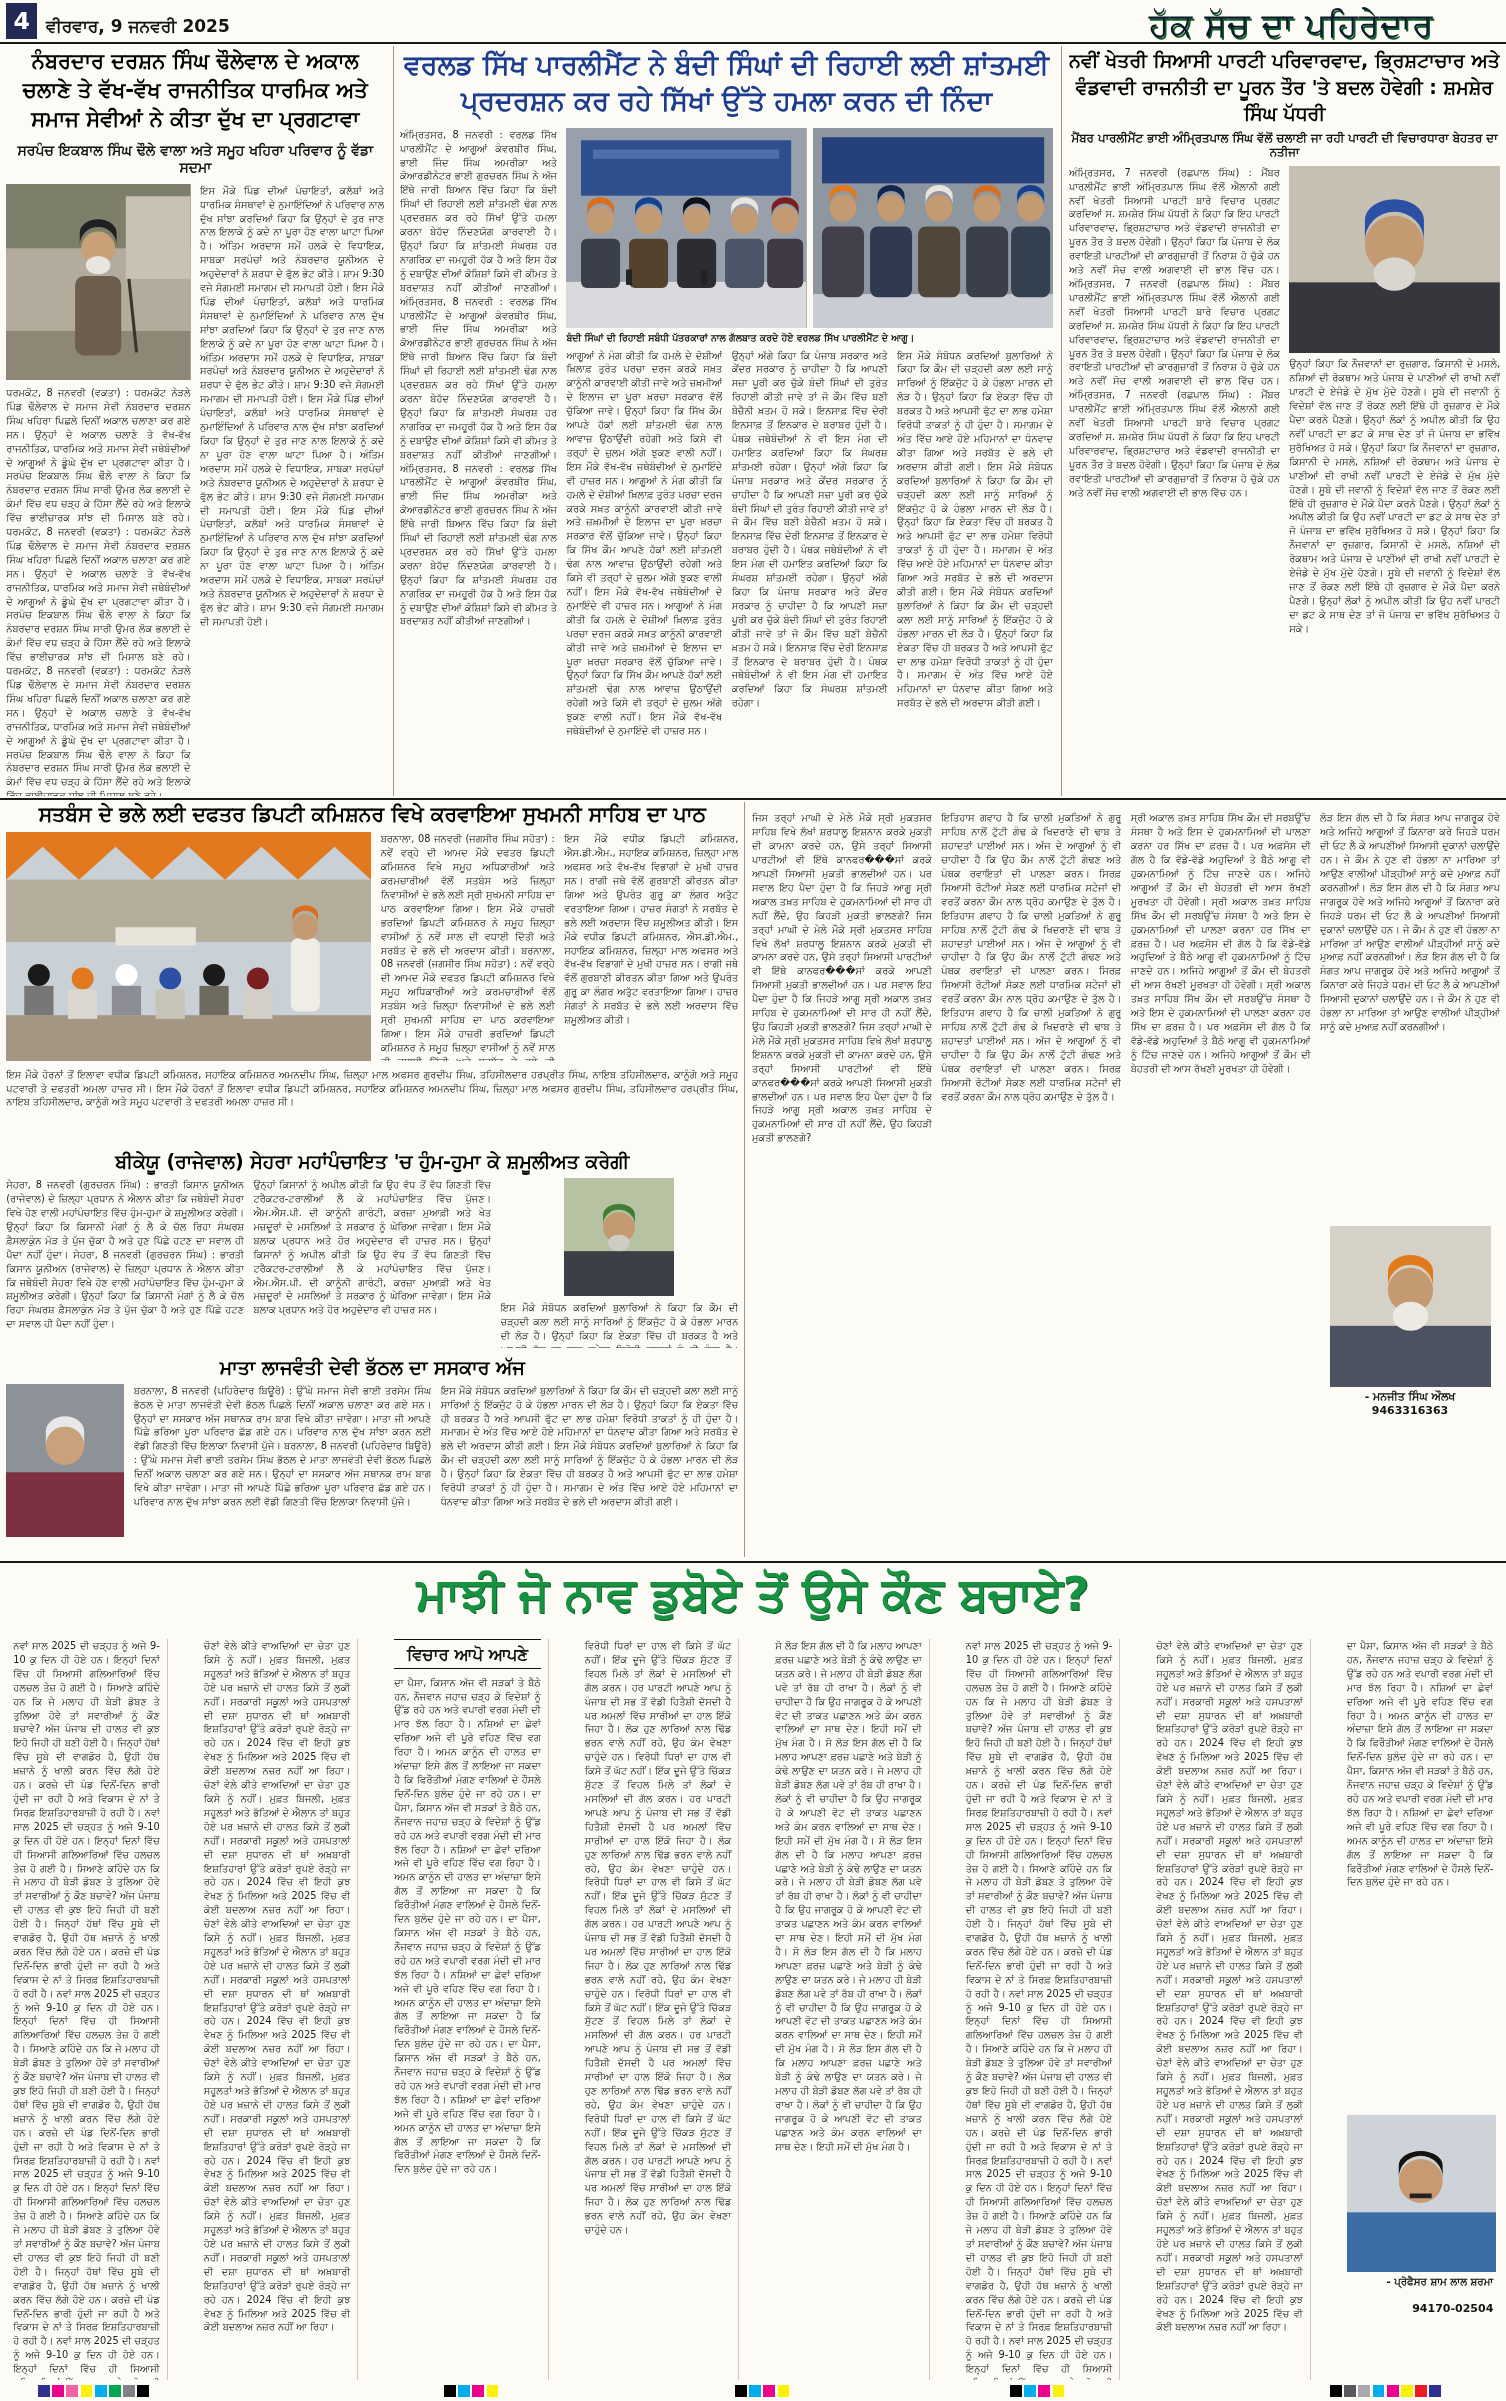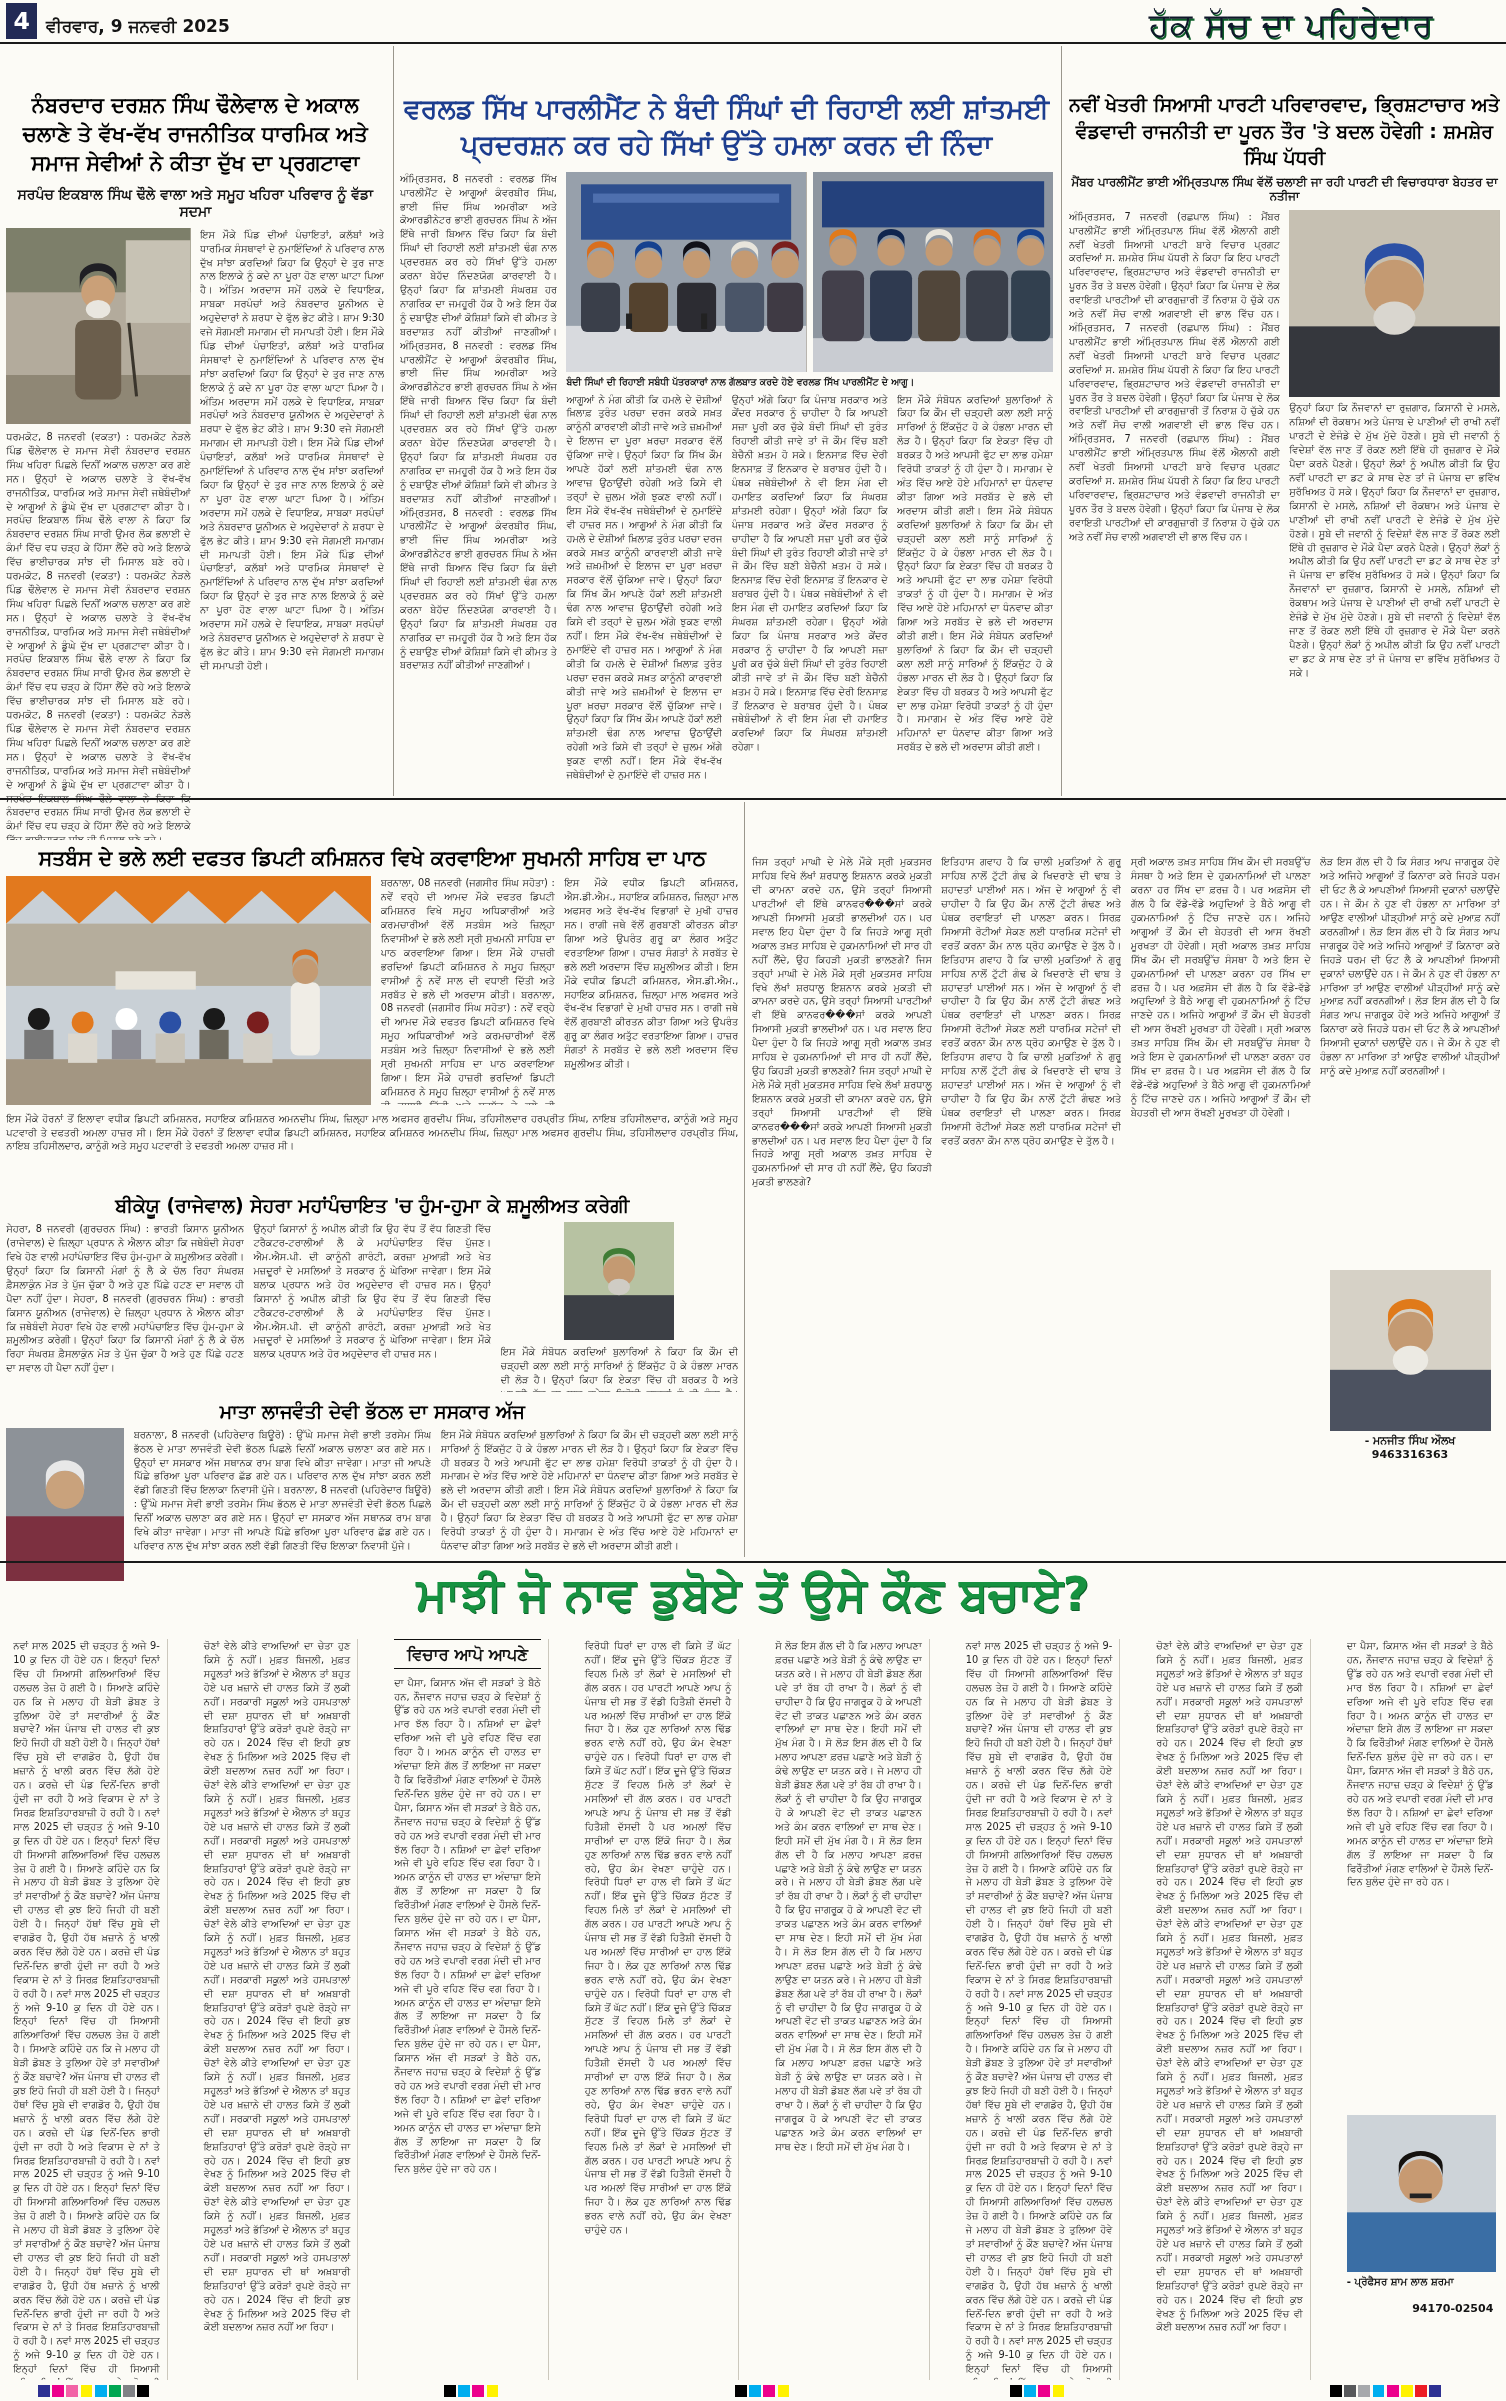--- a/index.html
+++ b/index.html
@@ -1,19 +1,19 @@
 <!DOCTYPE html>
 <html style="font-size:12.6px"><head>
 <meta charset="utf-8">
 <style>
   *{margin:0;padding:0;box-sizing:border-box;}
   html,body{background:#777;}
   .page{position:relative;width:1506px;height:2401px;background:#fcfbf6;overflow:hidden;
         font-family:"DejaVu Sans","Liberation Sans",sans-serif;color:#141414;}
-  .abs{position:absolute;margin-top:44px;}
+  .abs{position:absolute;}
   .hrule{position:absolute;left:0;width:1506px;background:#1a1a1a;}
   .vrule{position:absolute;width:0.8px;background:#9a968c;}
   
   .pagenum{position:absolute;left:6.3px;top:3.1px;width:31px;height:36px;background:#222a55;
            color:#fff;font-size:23.6px;font-weight:bold;display:flex;align-items:center;justify-content:center;}
   .edate{position:absolute;left:46px;top:15.7px;font-size:17px;font-weight:bold;}
   .masthead{position:absolute;left:1083px;top:4.7px;width:416px;text-align:center;
             font-size:33px;font-weight:normal;color:#0f172a;letter-spacing:0.8px;
             text-shadow:1.6px 1.6px 0 #0c5e28;}
   
@@ -278,21 +278,21 @@
       <div class="body-text" style="height:471px;overflow:hidden;">ਦਾ ਪੈਸਾ, ਕਿਸਾਨ ਅੱਜ ਵੀ ਸੜਕਾਂ ਤੇ ਬੈਠੇ ਹਨ, ਨੌਜਵਾਨ ਜਹਾਜ਼ ਚੜ੍ਹ ਕੇ ਵਿਦੇਸ਼ਾਂ ਨੂੰ ਉੱਡ ਰਹੇ ਹਨ ਅਤੇ ਵਪਾਰੀ ਵਰਗ ਮੰਦੀ ਦੀ ਮਾਰ ਝੱਲ ਰਿਹਾ ਹੈ। ਨਸ਼ਿਆਂ ਦਾ ਛੇਵਾਂ ਦਰਿਆ ਅਜੇ ਵੀ ਪੂਰੇ ਵਹਿਣ ਵਿੱਚ ਵਗ ਰਿਹਾ ਹੈ। ਅਮਨ ਕਾਨੂੰਨ ਦੀ ਹਾਲਤ ਦਾ ਅੰਦਾਜ਼ਾ ਇਸੇ ਗੱਲ ਤੋਂ ਲਾਇਆ ਜਾ ਸਕਦਾ ਹੈ ਕਿ ਫਿਰੌਤੀਆਂ ਮੰਗਣ ਵਾਲਿਆਂ ਦੇ ਹੌਸਲੇ ਦਿਨੋਂ-ਦਿਨ ਬੁਲੰਦ ਹੁੰਦੇ ਜਾ ਰਹੇ ਹਨ। ਦਾ ਪੈਸਾ, ਕਿਸਾਨ ਅੱਜ ਵੀ ਸੜਕਾਂ ਤੇ ਬੈਠੇ ਹਨ, ਨੌਜਵਾਨ ਜਹਾਜ਼ ਚੜ੍ਹ ਕੇ ਵਿਦੇਸ਼ਾਂ ਨੂੰ ਉੱਡ ਰਹੇ ਹਨ ਅਤੇ ਵਪਾਰੀ ਵਰਗ ਮੰਦੀ ਦੀ ਮਾਰ ਝੱਲ ਰਿਹਾ ਹੈ। ਨਸ਼ਿਆਂ ਦਾ ਛੇਵਾਂ ਦਰਿਆ ਅਜੇ ਵੀ ਪੂਰੇ ਵਹਿਣ ਵਿੱਚ ਵਗ ਰਿਹਾ ਹੈ। ਅਮਨ ਕਾਨੂੰਨ ਦੀ ਹਾਲਤ ਦਾ ਅੰਦਾਜ਼ਾ ਇਸੇ ਗੱਲ ਤੋਂ ਲਾਇਆ ਜਾ ਸਕਦਾ ਹੈ ਕਿ ਫਿਰੌਤੀਆਂ ਮੰਗਣ ਵਾਲਿਆਂ ਦੇ ਹੌਸਲੇ ਦਿਨੋਂ-ਦਿਨ ਬੁਲੰਦ ਹੁੰਦੇ ਜਾ ਰਹੇ ਹਨ।</div>
       <div class="photo" style="width:149px;height:157px;margin:4.7px auto 3.1px;">
         <svg viewBox="0 0 95 100" preserveAspectRatio="none">
           <rect width="95" height="100" fill="#cdd3d8"></rect>
           <rect y="62" width="95" height="38" fill="#3a6ea5"></rect>
           <circle cx="47" cy="42" r="14" fill="#c79a72"></circle>
           <path d="M33 40 a14 14 0 0 1 28 0 l0 -8 a14 9 0 0 0 -28 0 z" fill="#15120f"></path>
           <rect x="40" y="50" width="14" height="3" fill="#222"></rect>
         </svg>
       </div>
-      <div class="caption" style="text-align:left;font-size:10.2px;">- ਪ੍ਰੋਫੈਸਰ ਸ਼ਾਮ ਲਾਲ ਸ਼ਰਮਾ</div>
+      <div class="caption" style="text-align:right;font-size:10.2px;">- ਪ੍ਰੋਫੈਸਰ ਸ਼ਾਮ ਲਾਲ ਸ਼ਰਮਾ</div>
       <div class="caption" style="text-align:right;font-size:11px;margin-top:14px;">94170-02504</div>
     </div>
   </div>
 
   <div class="marks" style="left:38px;">
     <span class="sq" style="background:#2e3192"></span><span class="sq" style="background:#ec008c"></span><span class="sq" style="background:#f263a6"></span><span class="sq" style="background:#fff200"></span><span class="sq" style="background:#00aeef"></span><span class="sq" style="background:#00a651"></span><span class="sq" style="background:#808285"></span><span class="sq" style="background:#000000"></span>
   </div>
   <div class="marks" style="left:444px;">
     <span class="sq" style="background:#000000"></span><span class="sq" style="background:#00aeef"></span><span class="sq" style="background:#ec008c"></span><span class="sq" style="background:#fff200"></span>
   </div>

